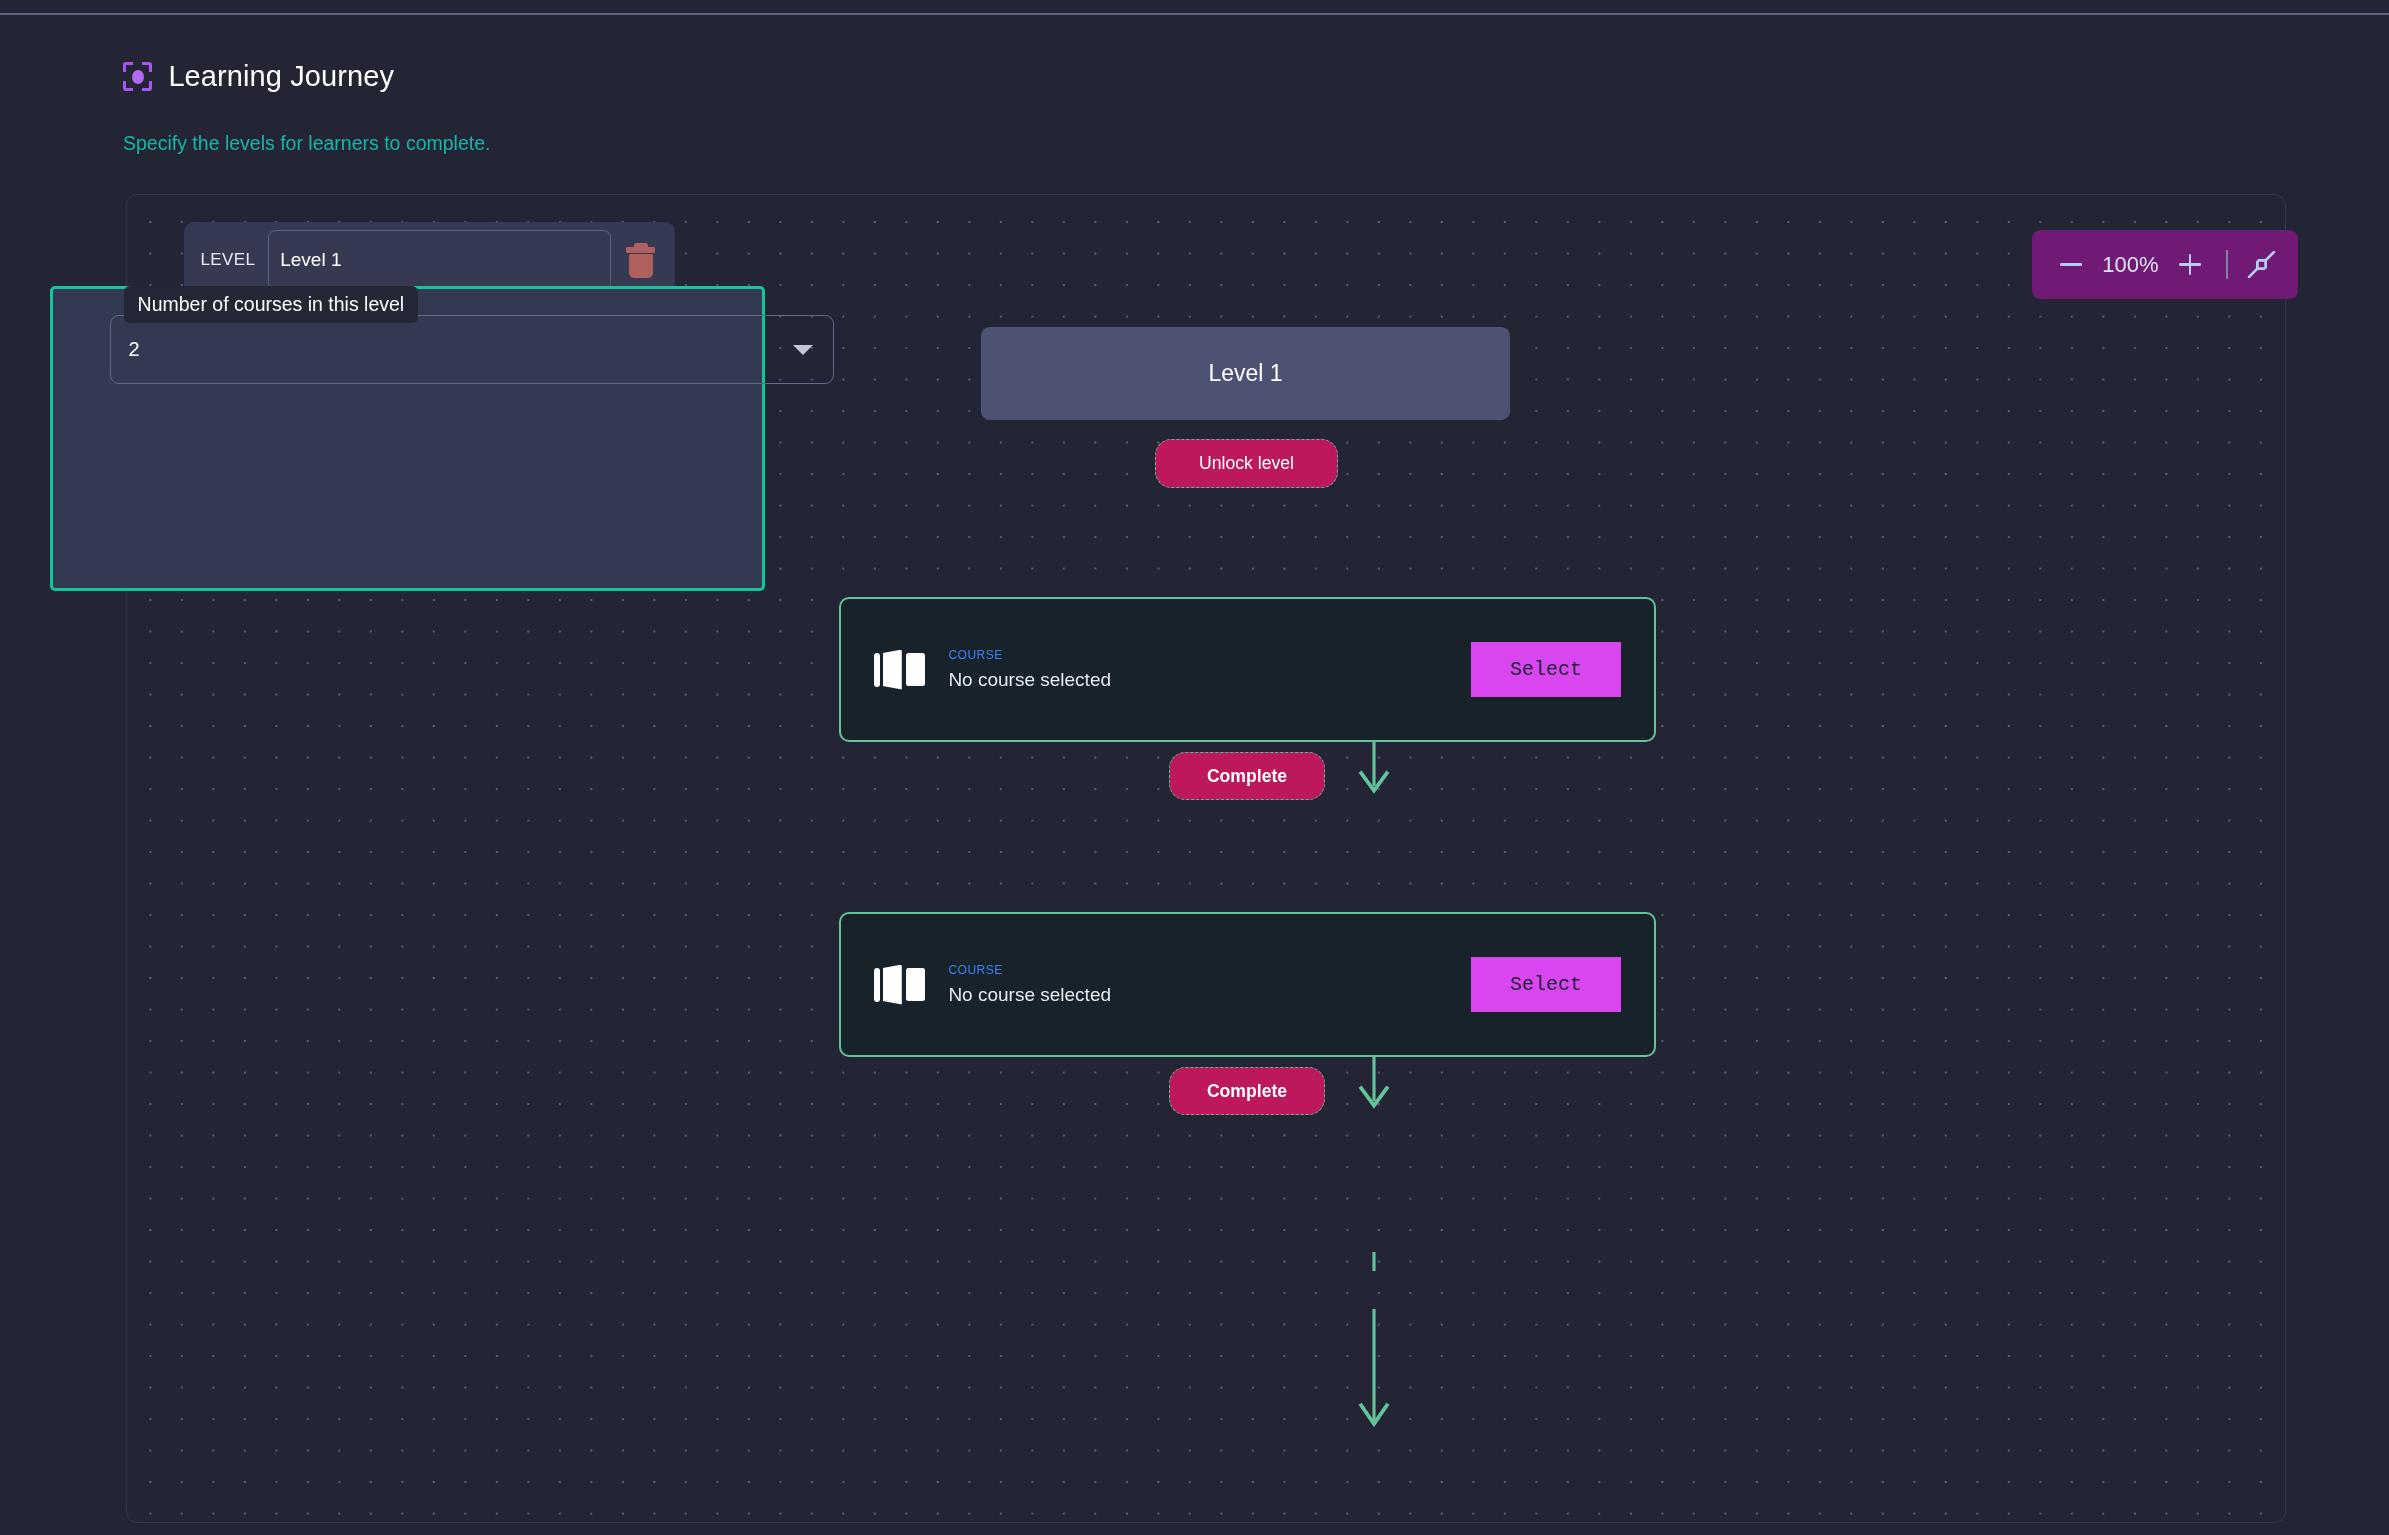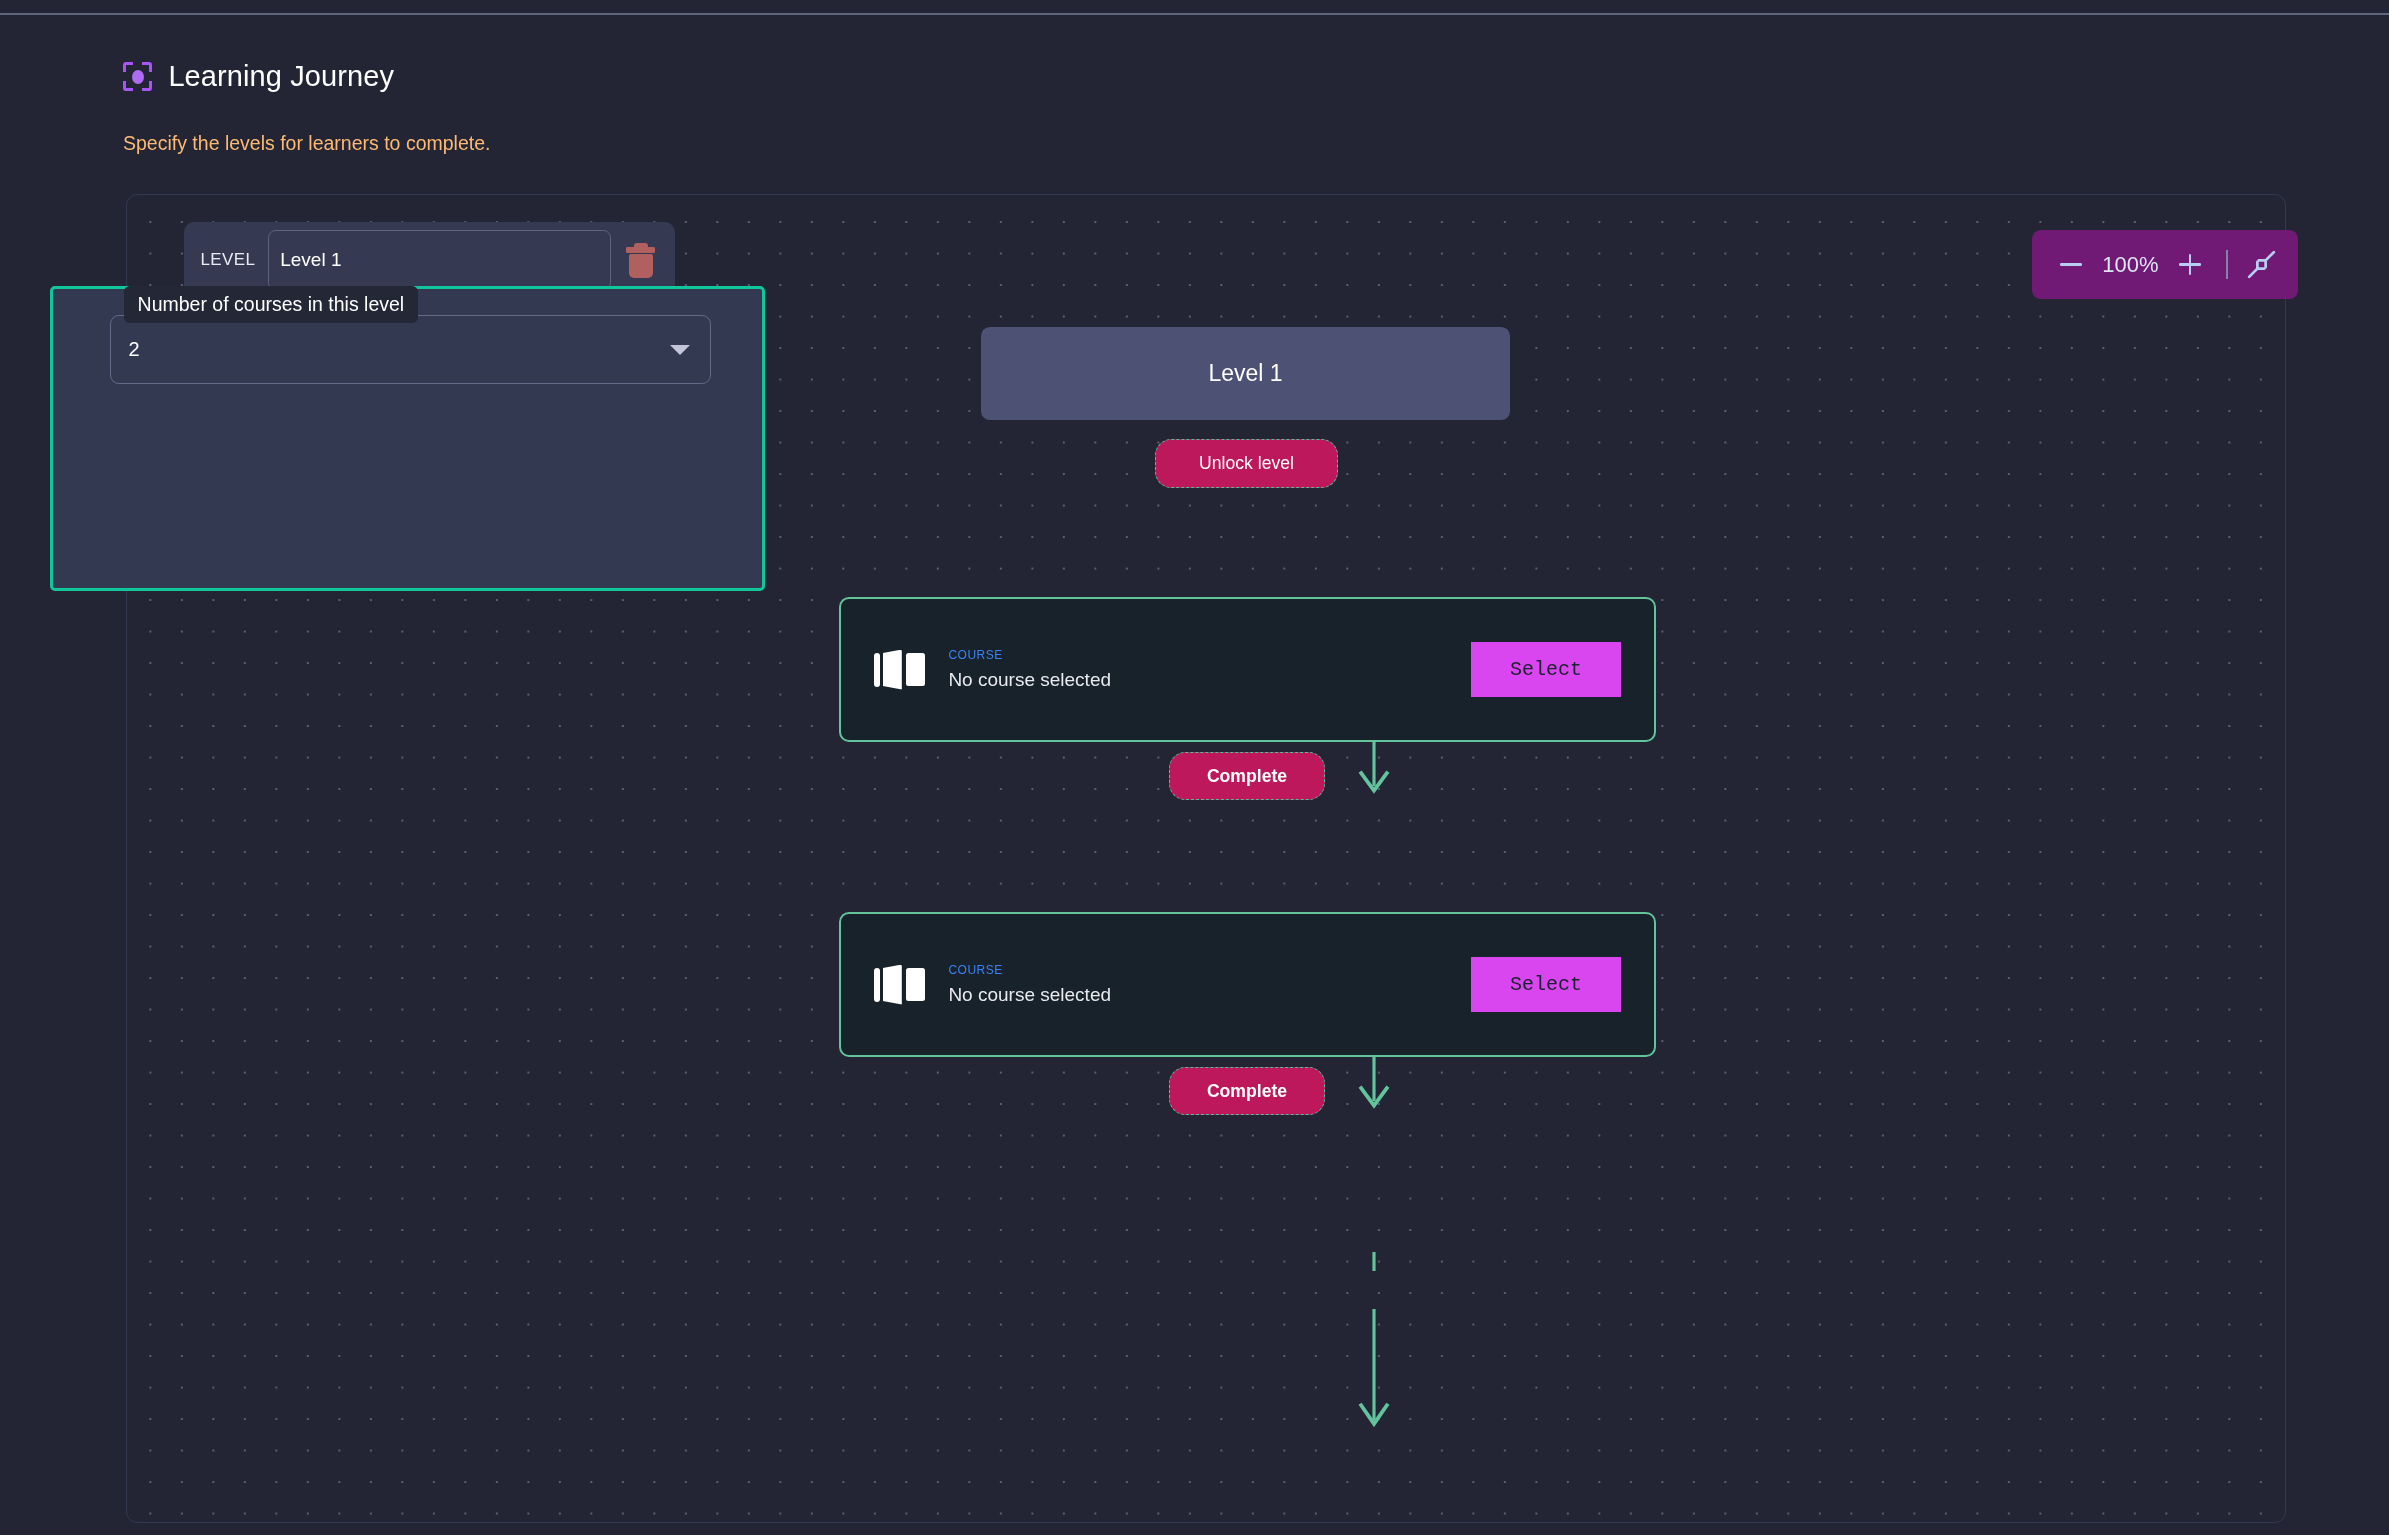--- a/index.html
+++ b/index.html
@@ -65,21 +65,21 @@
     font-size: 29px;
     font-weight: 400;
     color: #ffffff;
     letter-spacing: 0.1px;
   }
   .page-subtitle {
     position: absolute;
     left: 123px;
     top: 132px;
     font-size: 19.5px;
-    color: #fdba74;
+    color: #14b8a6;
     font-weight: 400;
   }
 
   
   .canvas-shell {
     position: absolute;
     left: 126px;
     top: 194px;
     width: 2160px;
     height: 1329px;
@@ -170,21 +170,21 @@
     width: 715px;
     height: 305px;
     background: #343952;
     border: 3.8px solid #0fc79a;
     border-radius: 5px;
     z-index: 9;
     padding: 26.4px 57px;
   }
   .field {
     position: relative;
-    width: 601px;
+    width: 724px;
     height: 69px;
     border: 1.3px solid #646a88;
     border-radius: 8.8px;
     display: flex;
     align-items: center;
     padding: 0 17.6px;
     cursor: pointer;
   }
   .field .value {
     font-size: 20px;

